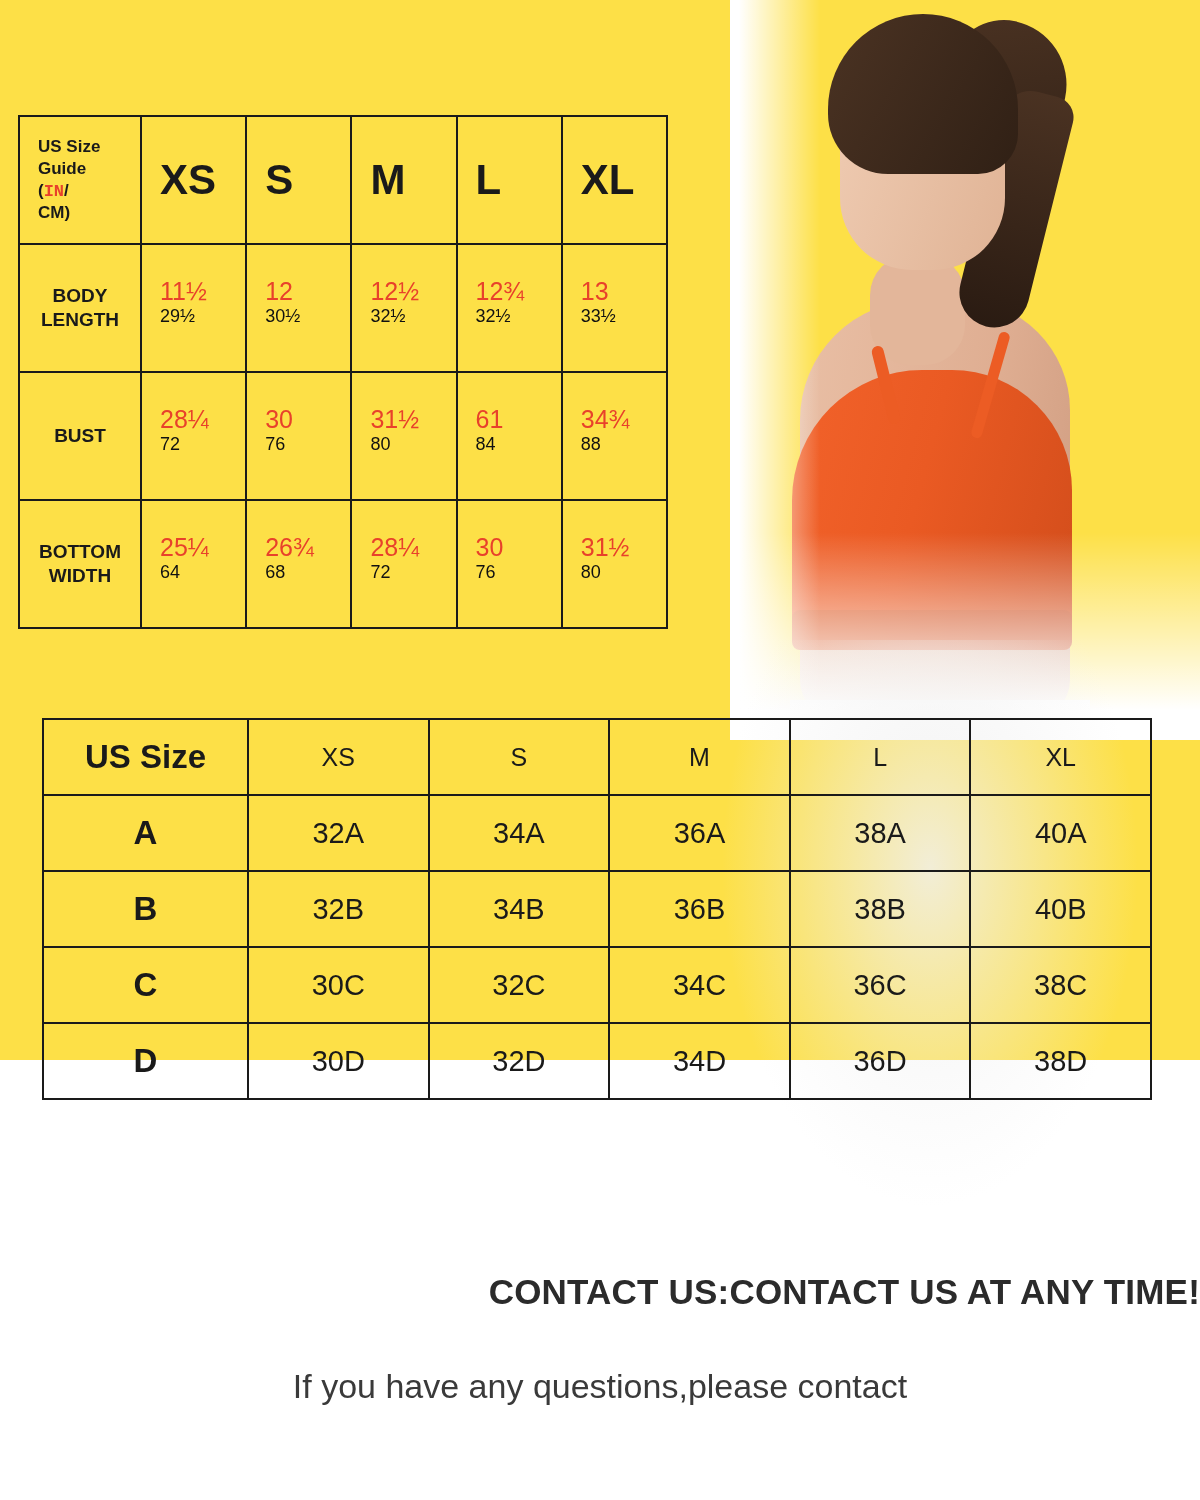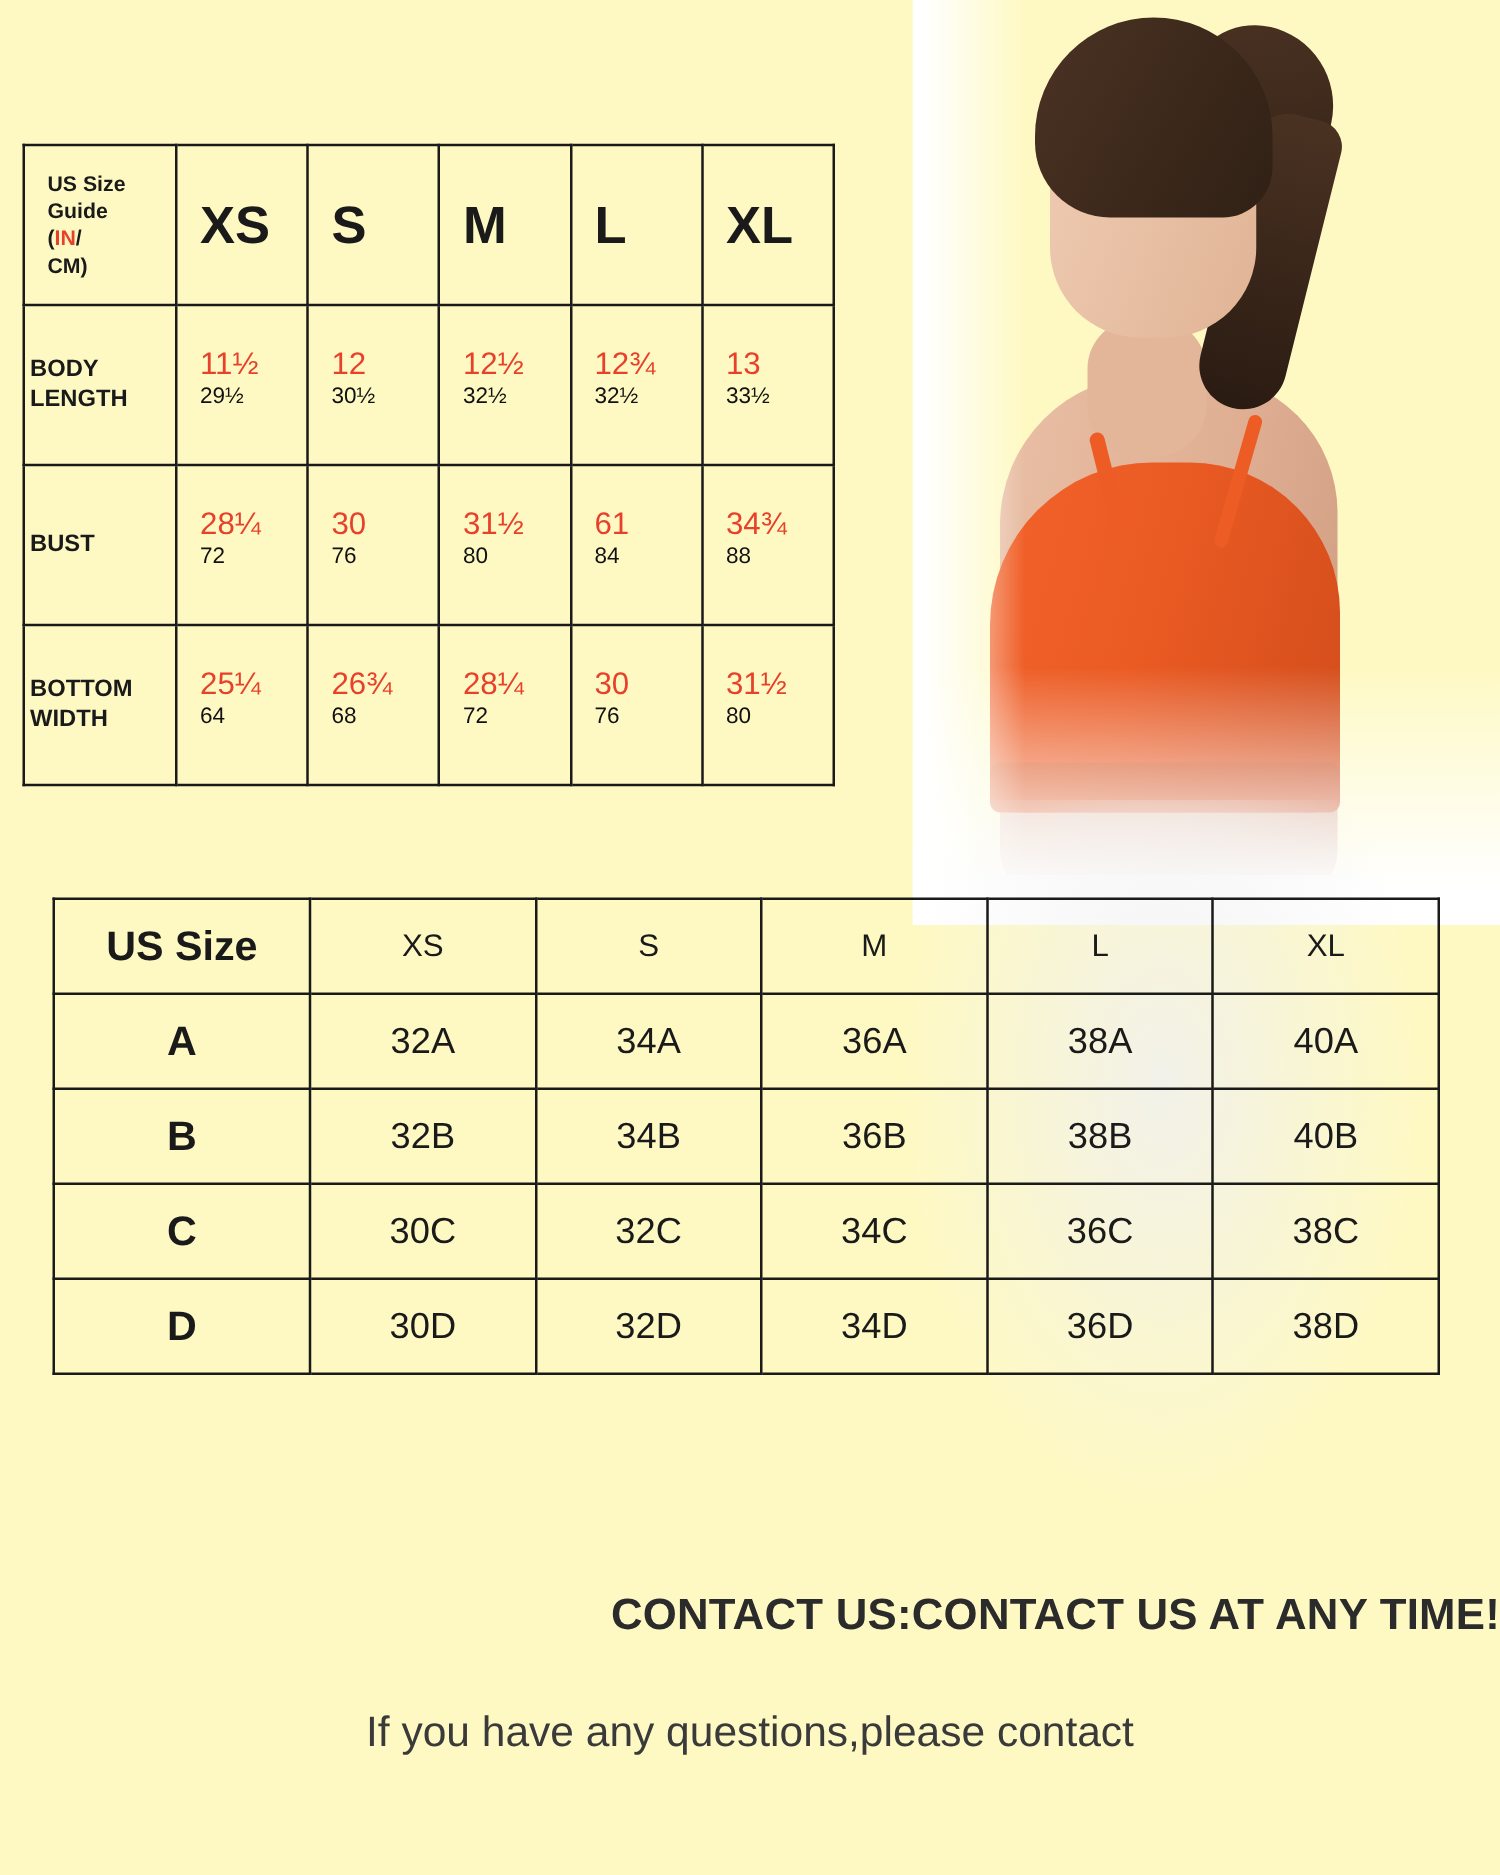--- a/index.html
+++ b/index.html
@@ -4,21 +4,21 @@
 <style>
   * { box-sizing: border-box; }
   html, body {
     margin: 0; padding: 0;
     width: 1200px; height: 1500px;
     background: #ffffff;
     font-family: "Liberation Sans", sans-serif;
     color: #1a1a1a;
     overflow: hidden;
   }
-  .page { position: relative; width: 1200px; height: 1500px; background:#fef9c3; }
+  .page { position: relative; width: 1200px; height: 1060px; background:#fde047; }
 
   
   .photo {
     position: absolute;
     right: 0; top: 0;
     width: 470px; height: 740px;
     overflow: hidden;
   }
   .photo .torso {
     position:absolute; left:70px; top:300px; width:270px; height:420px;
@@ -90,27 +90,27 @@
     width: 650px;
     border-collapse: collapse;
     table-layout: fixed;
   }
   .measure-table td { border: 2px solid #1a1a1a; vertical-align: middle; }
   .measure-table .col-label { width: 122px; }
   .measure-table .hdr-label {
     font-size: 17px; font-weight: bold; line-height: 1.28;
     padding: 10px 8px 10px 18px; height: 128px;
   }
-  .measure-table .hdr-label .in { color: #e8412b; }
+  .measure-table .hdr-label .in { color: #e8412b; font-family: Liberation Mono, monospace; }
   .measure-table .size-hdr {
     font-size: 42px; font-weight: bold; text-align: left;
     padding-left: 18px;
   }
   .measure-table .row-label {
-    font-size: 19px; font-weight: bold; 
+    font-size: 19px; font-weight: bold; text-align: center;
     line-height: 1.25; padding: 24px 4px;
   }
   .measure-table .val { padding: 12px 0 24px 18px; height: 128px; }
   .measure-table .in-val { color: #e8412b; font-size: 25px; line-height: 1.15; white-space: nowrap; }
   .measure-table .cm-val { color: #111; font-size: 18px; line-height: 1.2; white-space: nowrap; }
 
   
   .cup-table {
     position: absolute;
     left: 42px; top: 718px;

